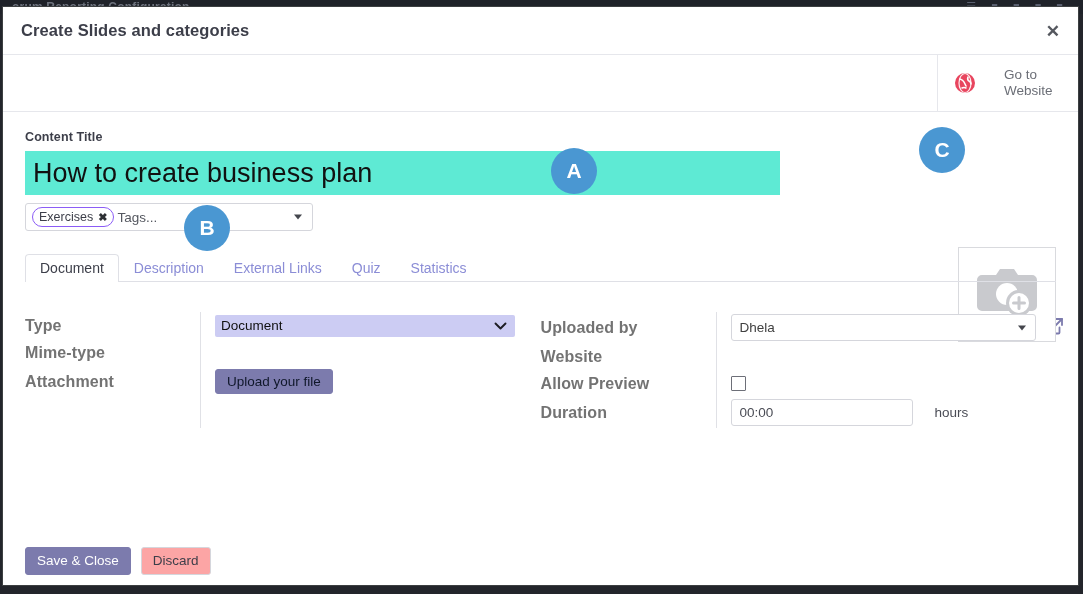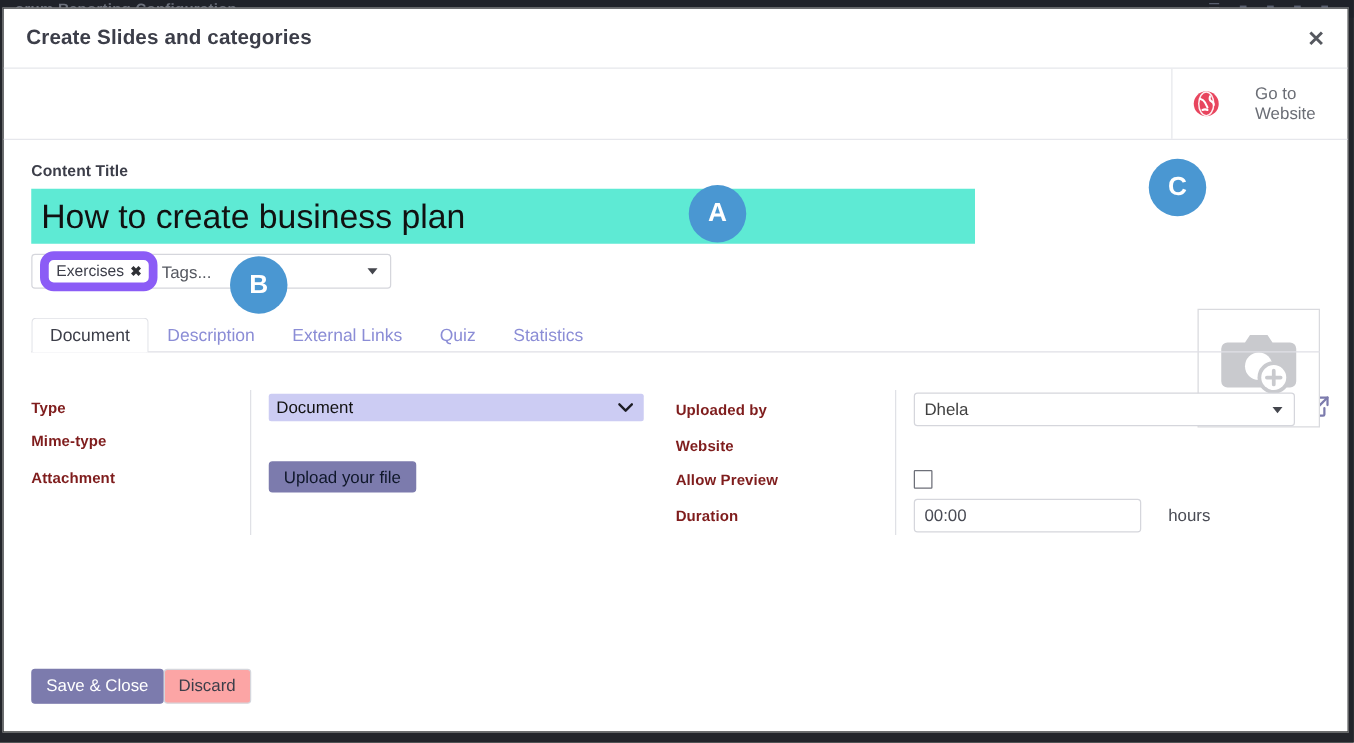--- a/index.html
+++ b/index.html
@@ -162,21 +162,21 @@
     background: #fff;
     display: flex;
     align-items: center;
     padding: 0 6px;
     box-sizing: border-box;
     position: relative;
   }
   .tag-chip {
     display: inline-flex;
     align-items: center;
-    border: 7px solid #8b5cf6;
+    border: 1px solid #8b5cf6;
     border-radius: 11px;
     height: 18px;
     padding: 0 6px;
     font-size: 12.5px;
     color: #3c3e49;
     white-space: nowrap;
     background: #fff;
   }
   .tag-chip-x {
     margin-left: 5px;
@@ -262,23 +262,23 @@
     padding-right: 8px;
     box-sizing: border-box;
   }
   .fields {
     flex: 1 1 auto;
     border-left: 1px solid #e0e1e6;
     padding-left: 14px;
     box-sizing: border-box;
   }
   .row-label {
-    font-size: 12px;
-    font-weight: bold;
-    color: #7f1d1d;
+    font-size: 16px;
+    font-weight: bold;
+    color: #737373;
     height: 27px;
     display: flex;
     align-items: center;
     letter-spacing: 0.1px;
   }
   .row-label.h31 { height: 31px; }
   .row-field {
     height: 27px;
     display: flex;
     align-items: center;
@@ -401,22 +401,23 @@
   }
   .duration-unit {
     font-size: 13.5px;
     color: #4a4c55;
     padding-left: 13px;
   }
 
   
   .modal-footer {
     flex: 0 0 auto;
-    padding: 0 22px 22px 22px;
-    display: flex;
+    padding: 0 22px 10px 22px;
+    display: flex;
+    gap: 10px;
   }
 
   
   .badge {
     position: absolute;
     width: 46px;
     height: 46px;
     border-radius: 50%;
     background: #4a97d2;
     color: #ffffff;

